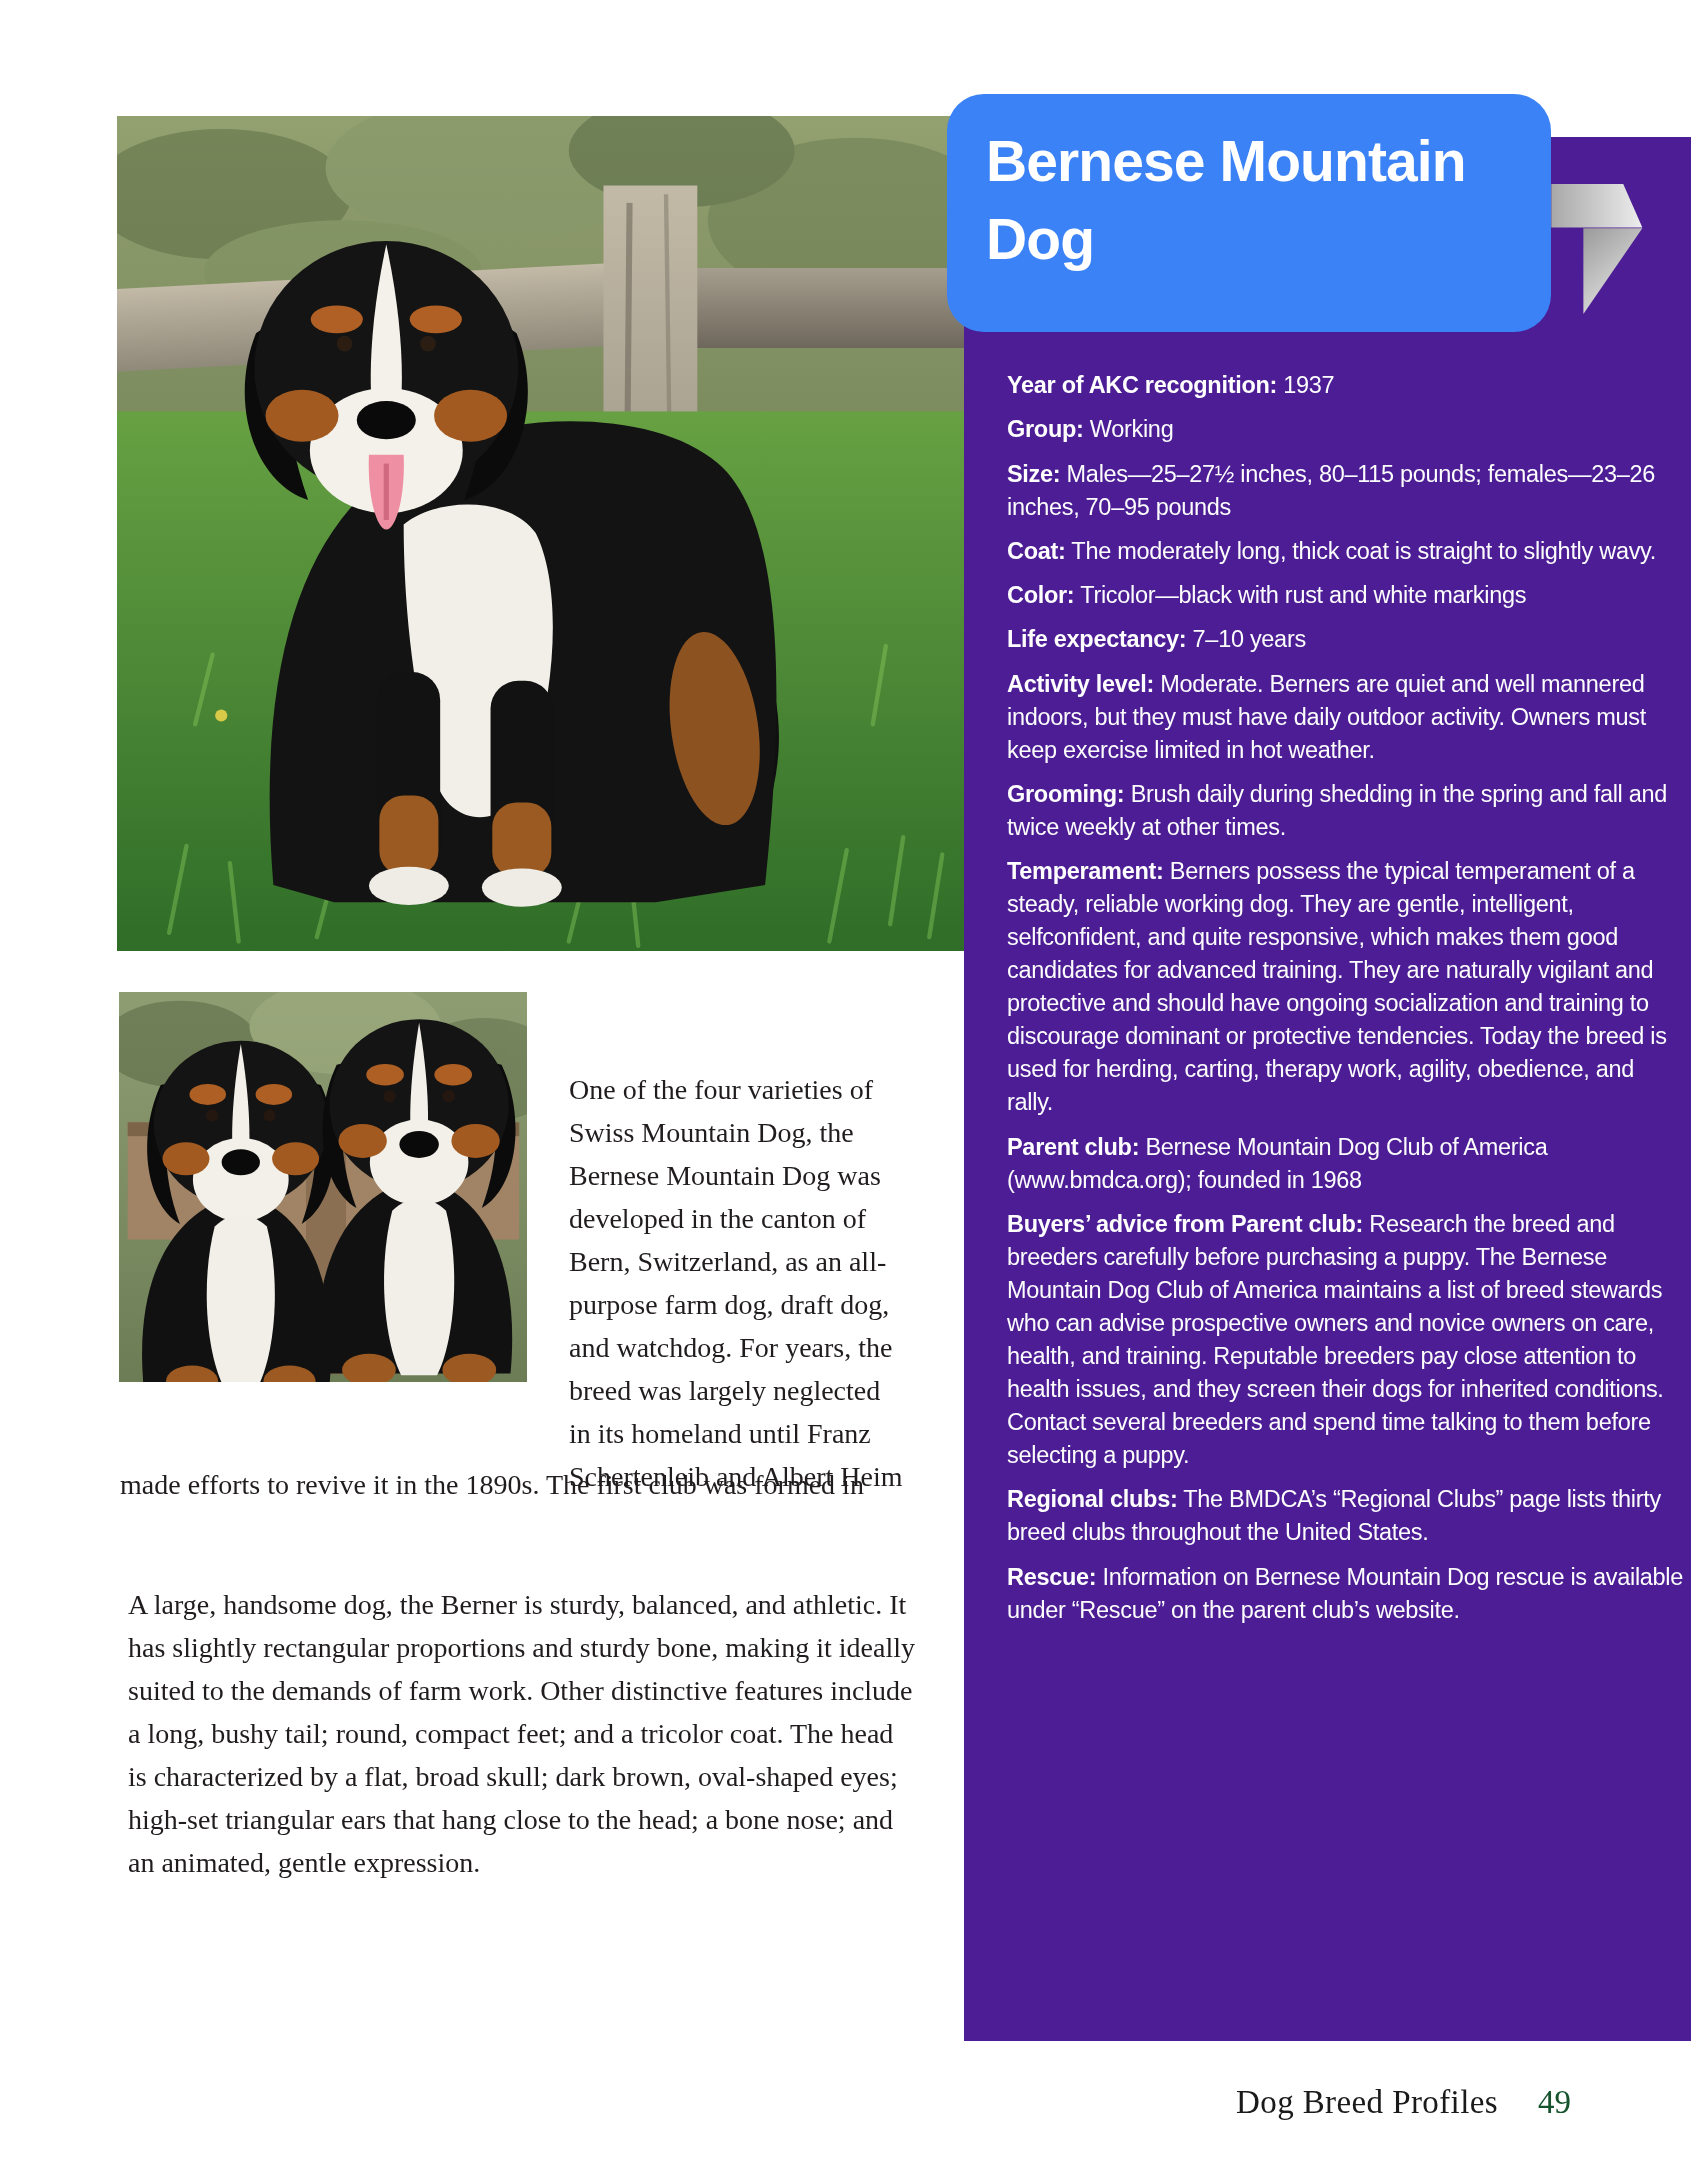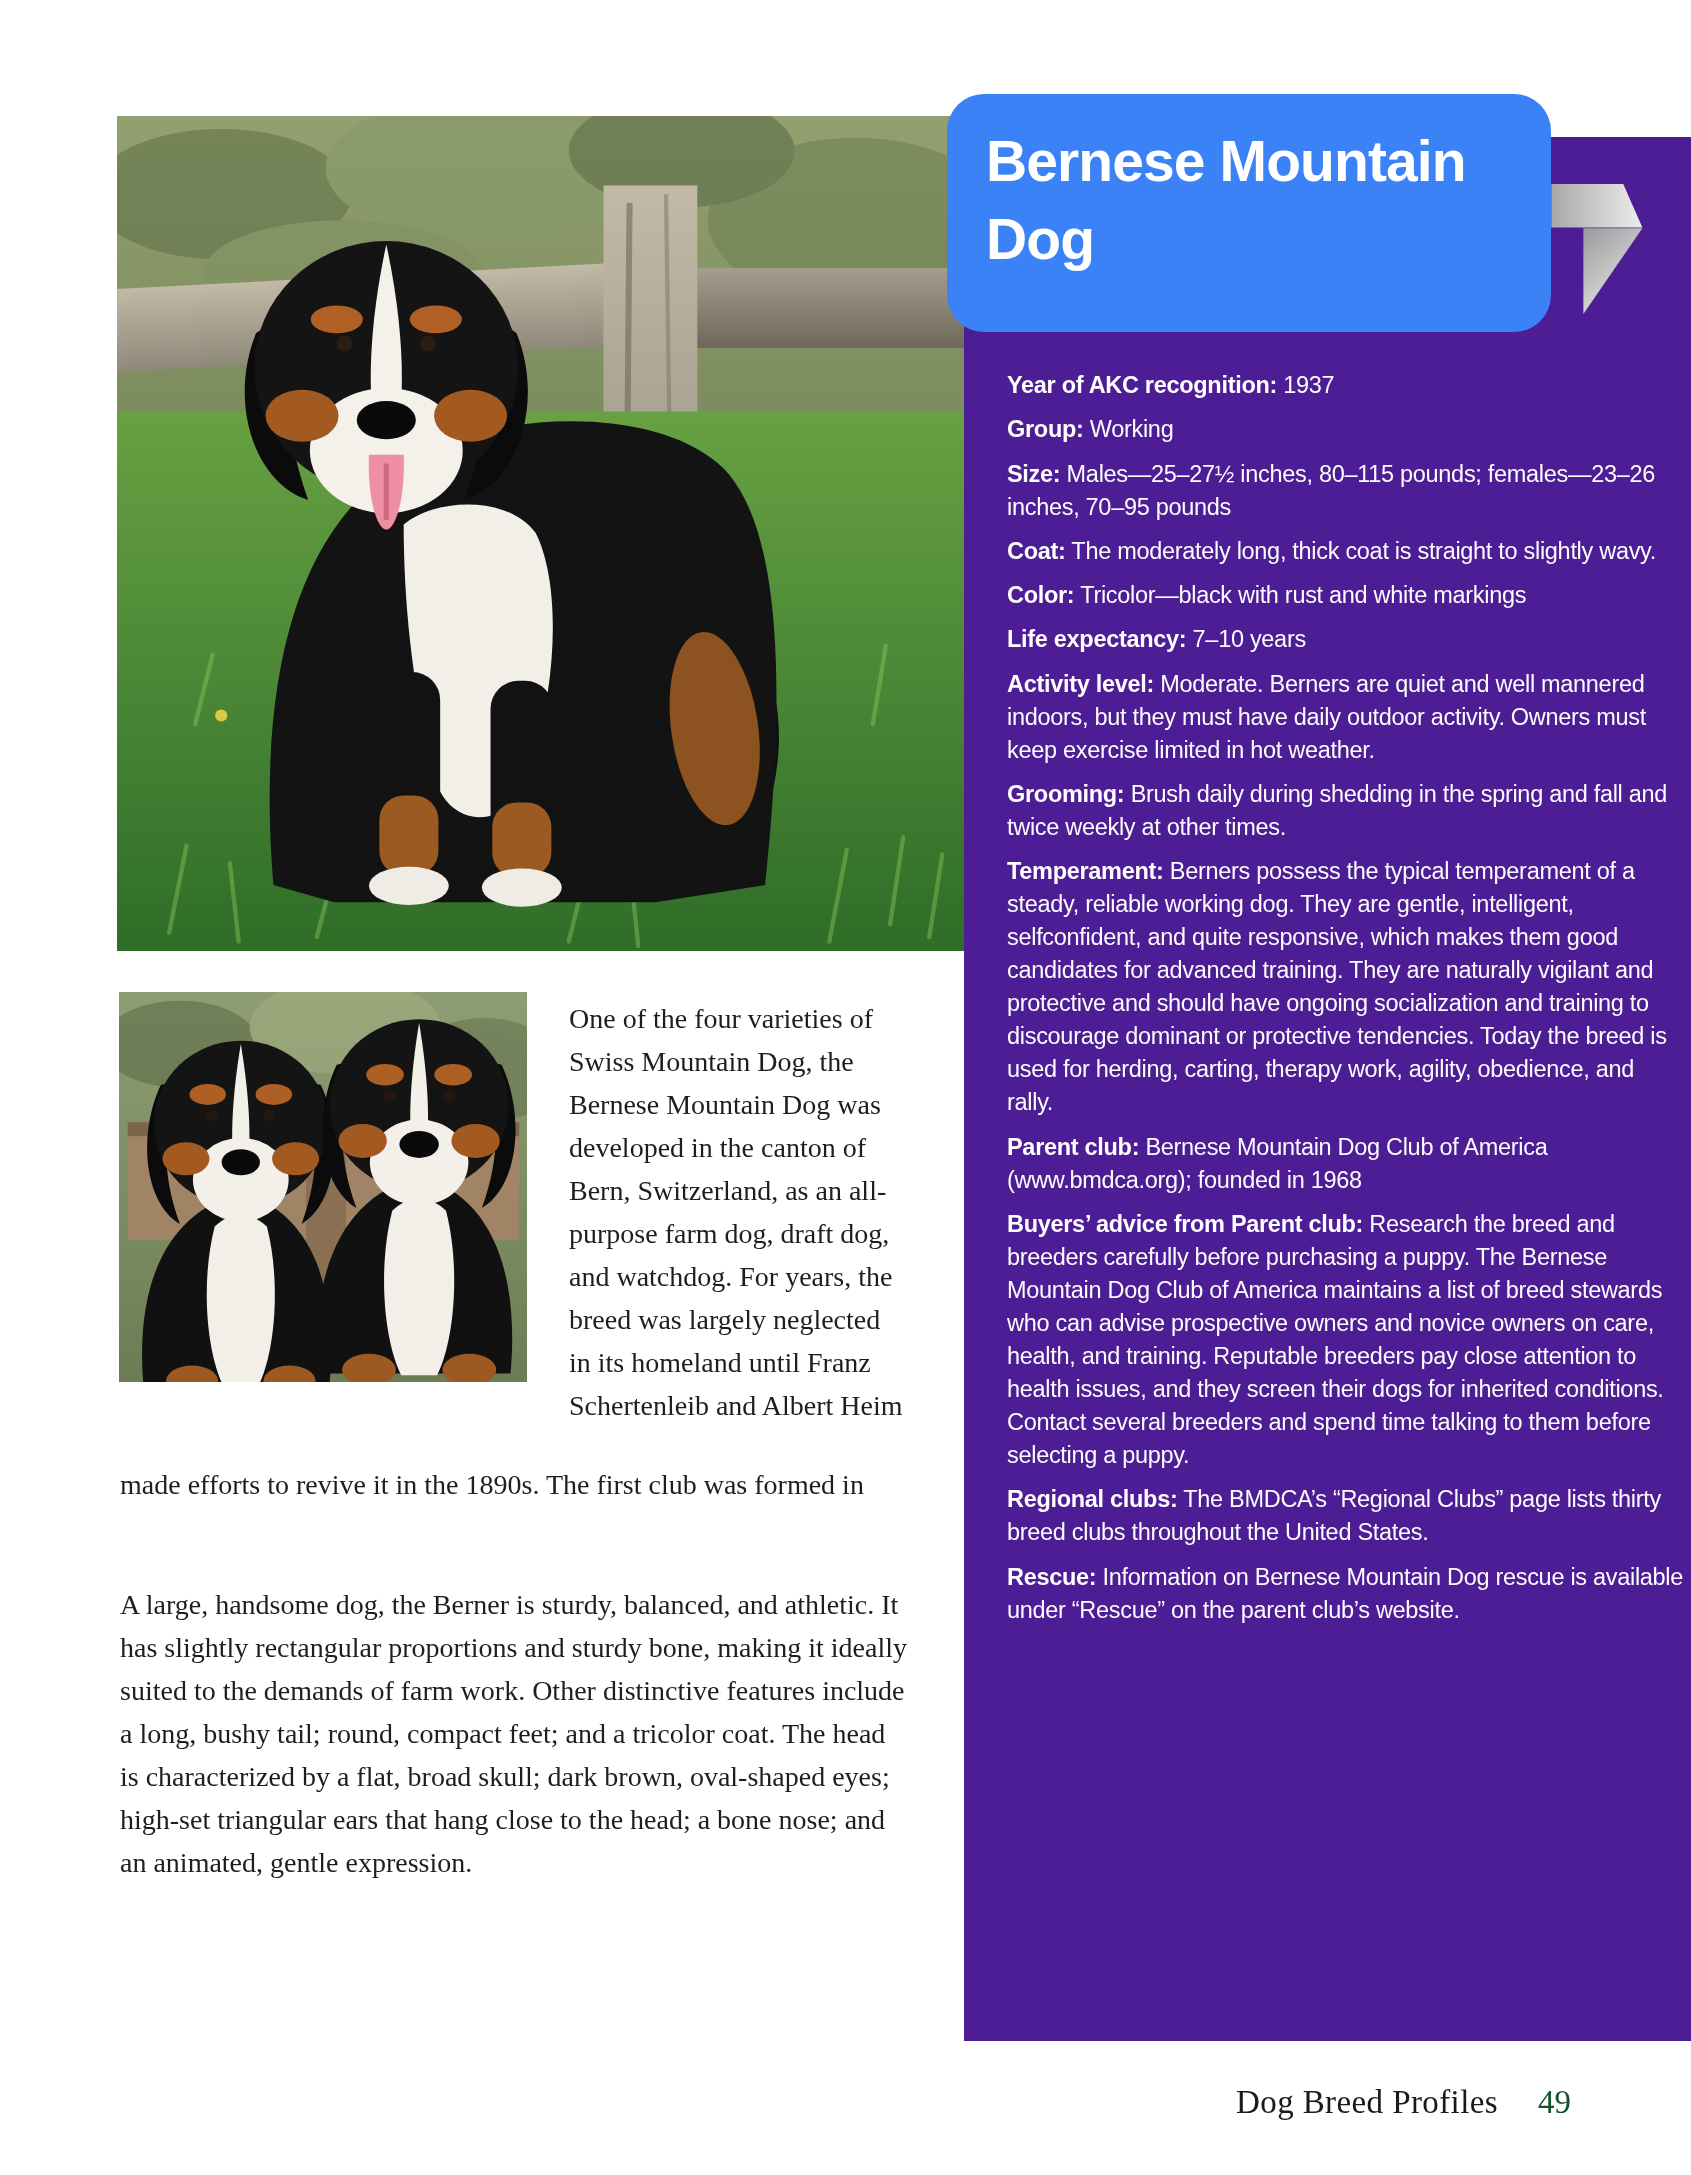--- a/index.html
+++ b/index.html
@@ -44,23 +44,23 @@
     display:block;
     font-family:"Liberation Sans", sans-serif;
     font-weight:bold;
     font-size:57px;line-height:78px;
     color:#ffffff;letter-spacing:-0.9px;
   }
 
   
   .bodyblock{position:absolute;color:#211d1e;}
   .tline{font-size:28px;line-height:43px;white-space:nowrap;}
-  #para1-col{left:569px;top:997px;width:382px;}
+  #para1-col{left:569px;top:1068px;width:382px;}
   #para1-full{left:120px;top:1463px;width:839px;}
-  #para2{left:120px;top:1583px;width:839px;}
+  #para2{left:128px;top:1583px;width:839px;}
 
   
   #footer-title{
     position:absolute;left:1236px;top:2084px;
     font-size:33px;color:#1a1a1a;letter-spacing:0.4px;
   }
   #page-number{
     position:absolute;left:1538px;top:2084px;
     font-size:33px;color:#14532d;
   }

